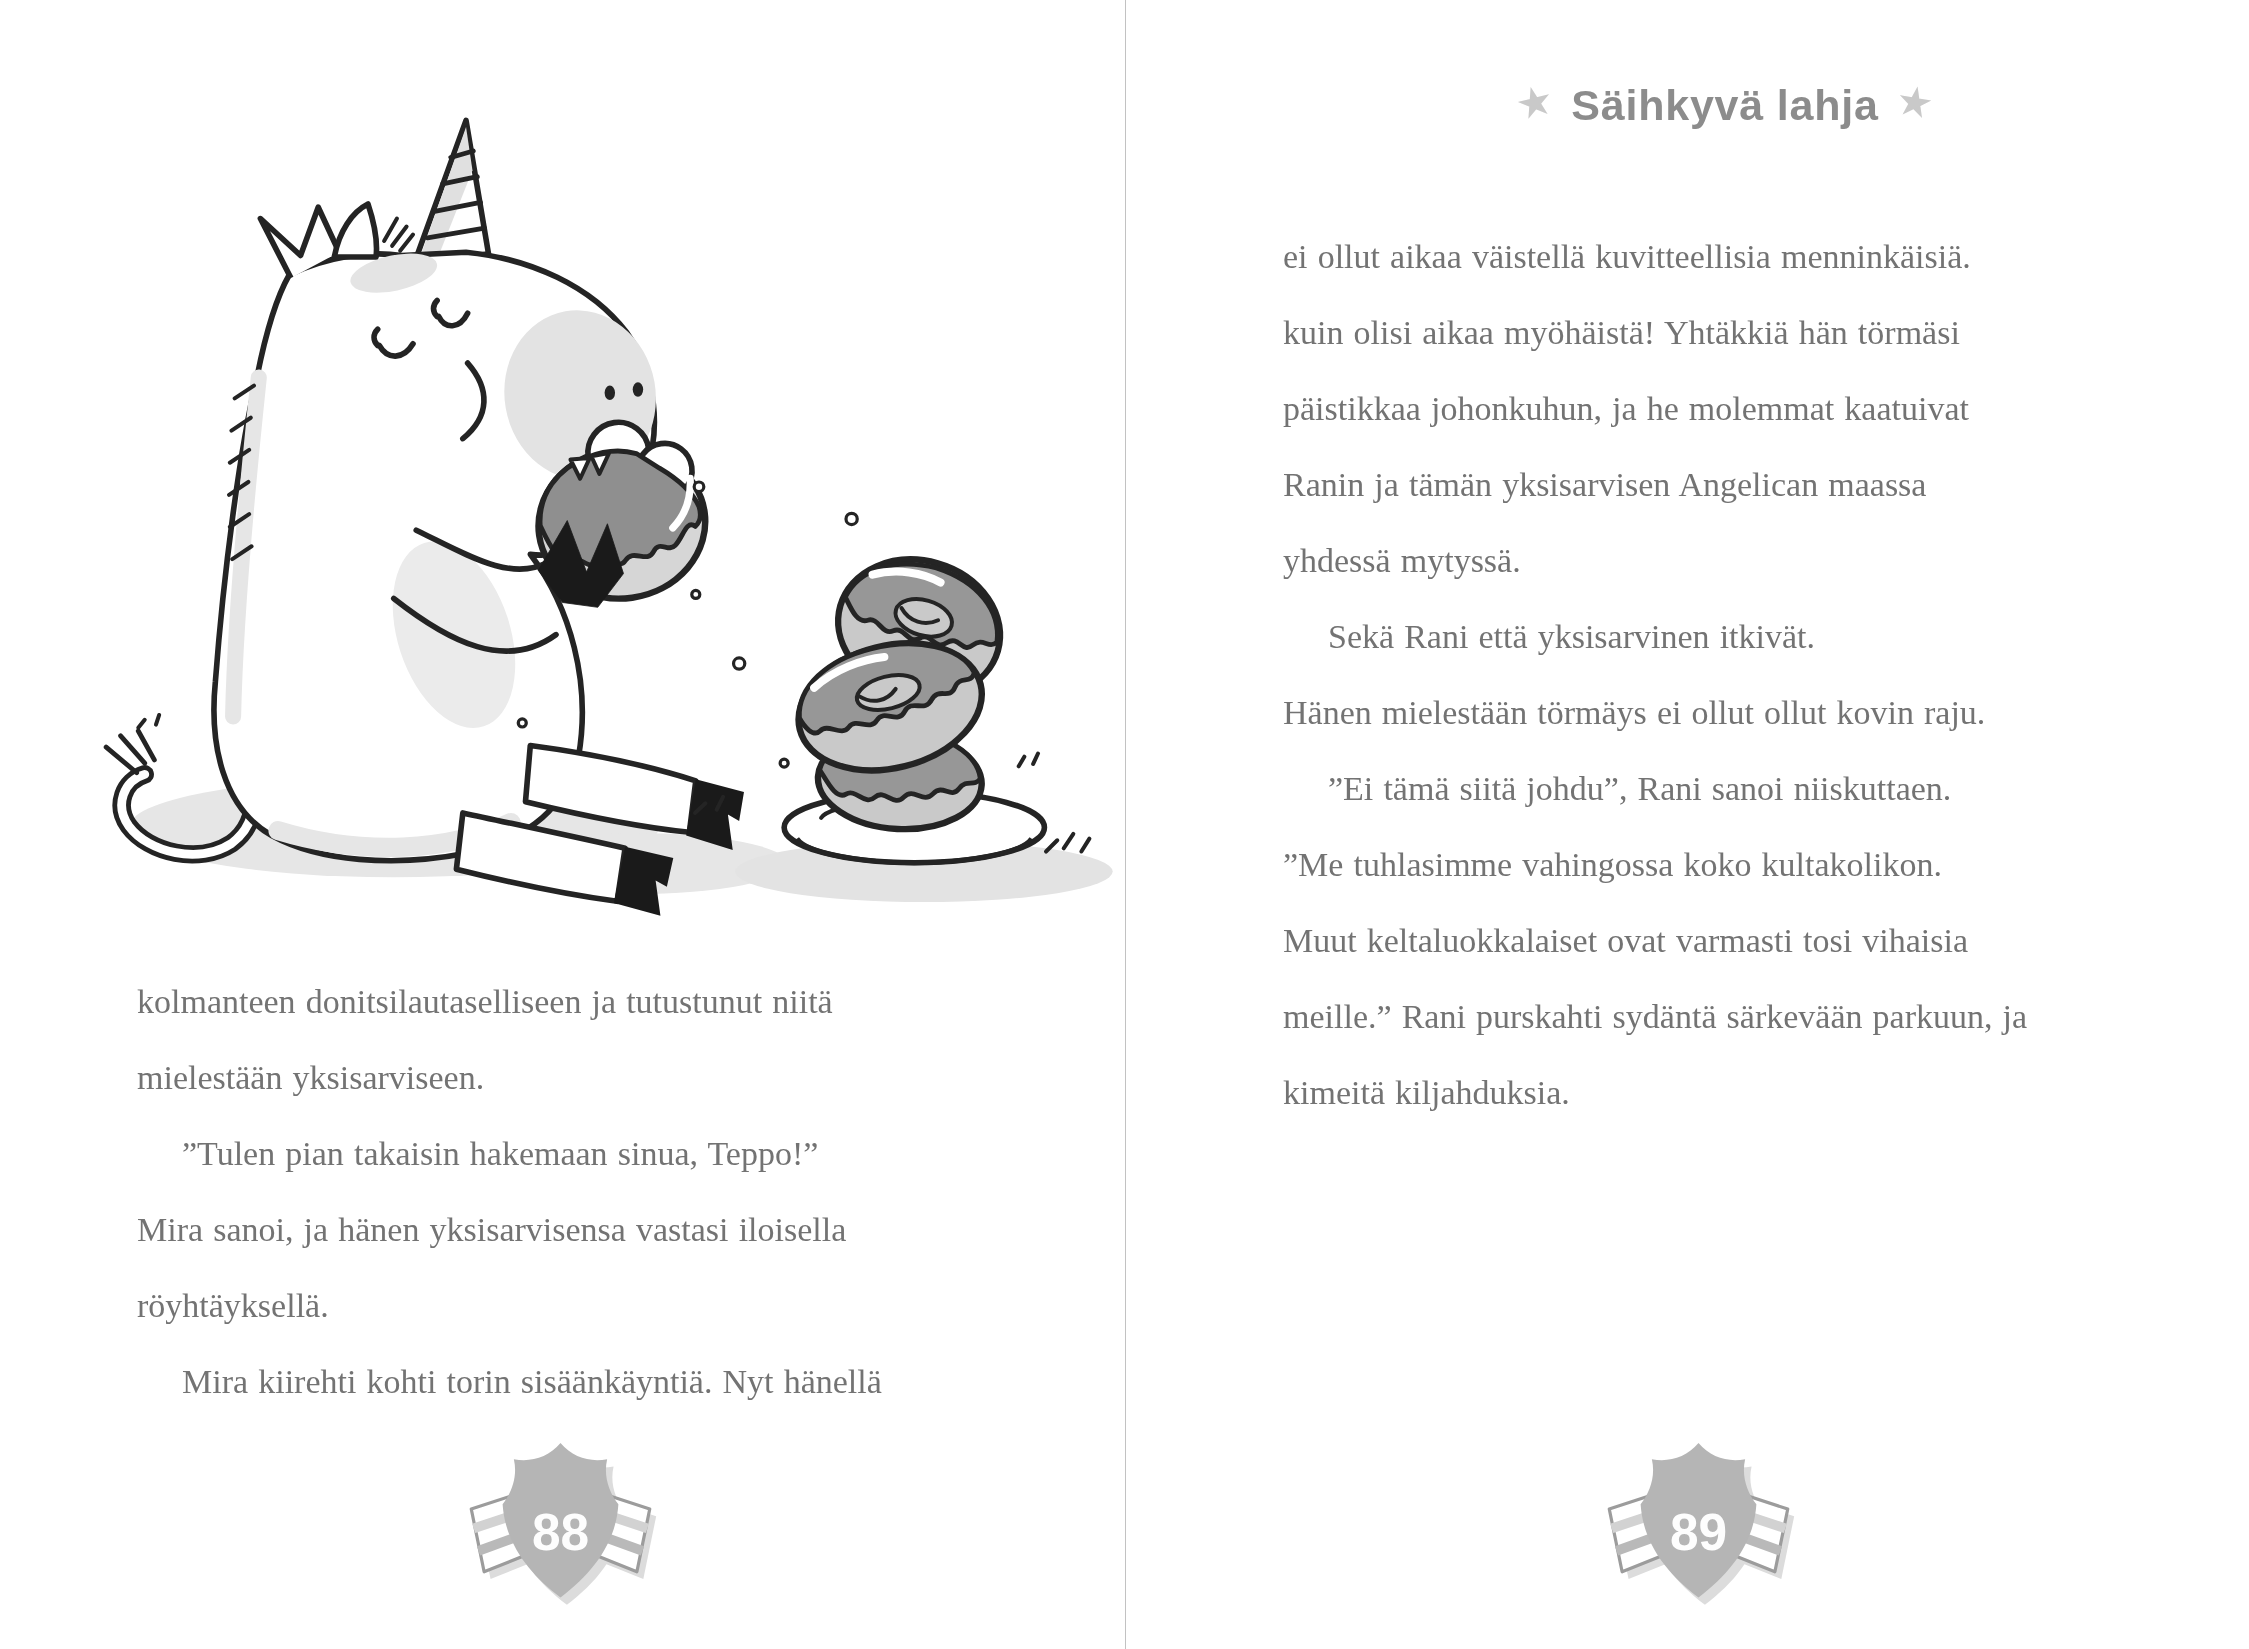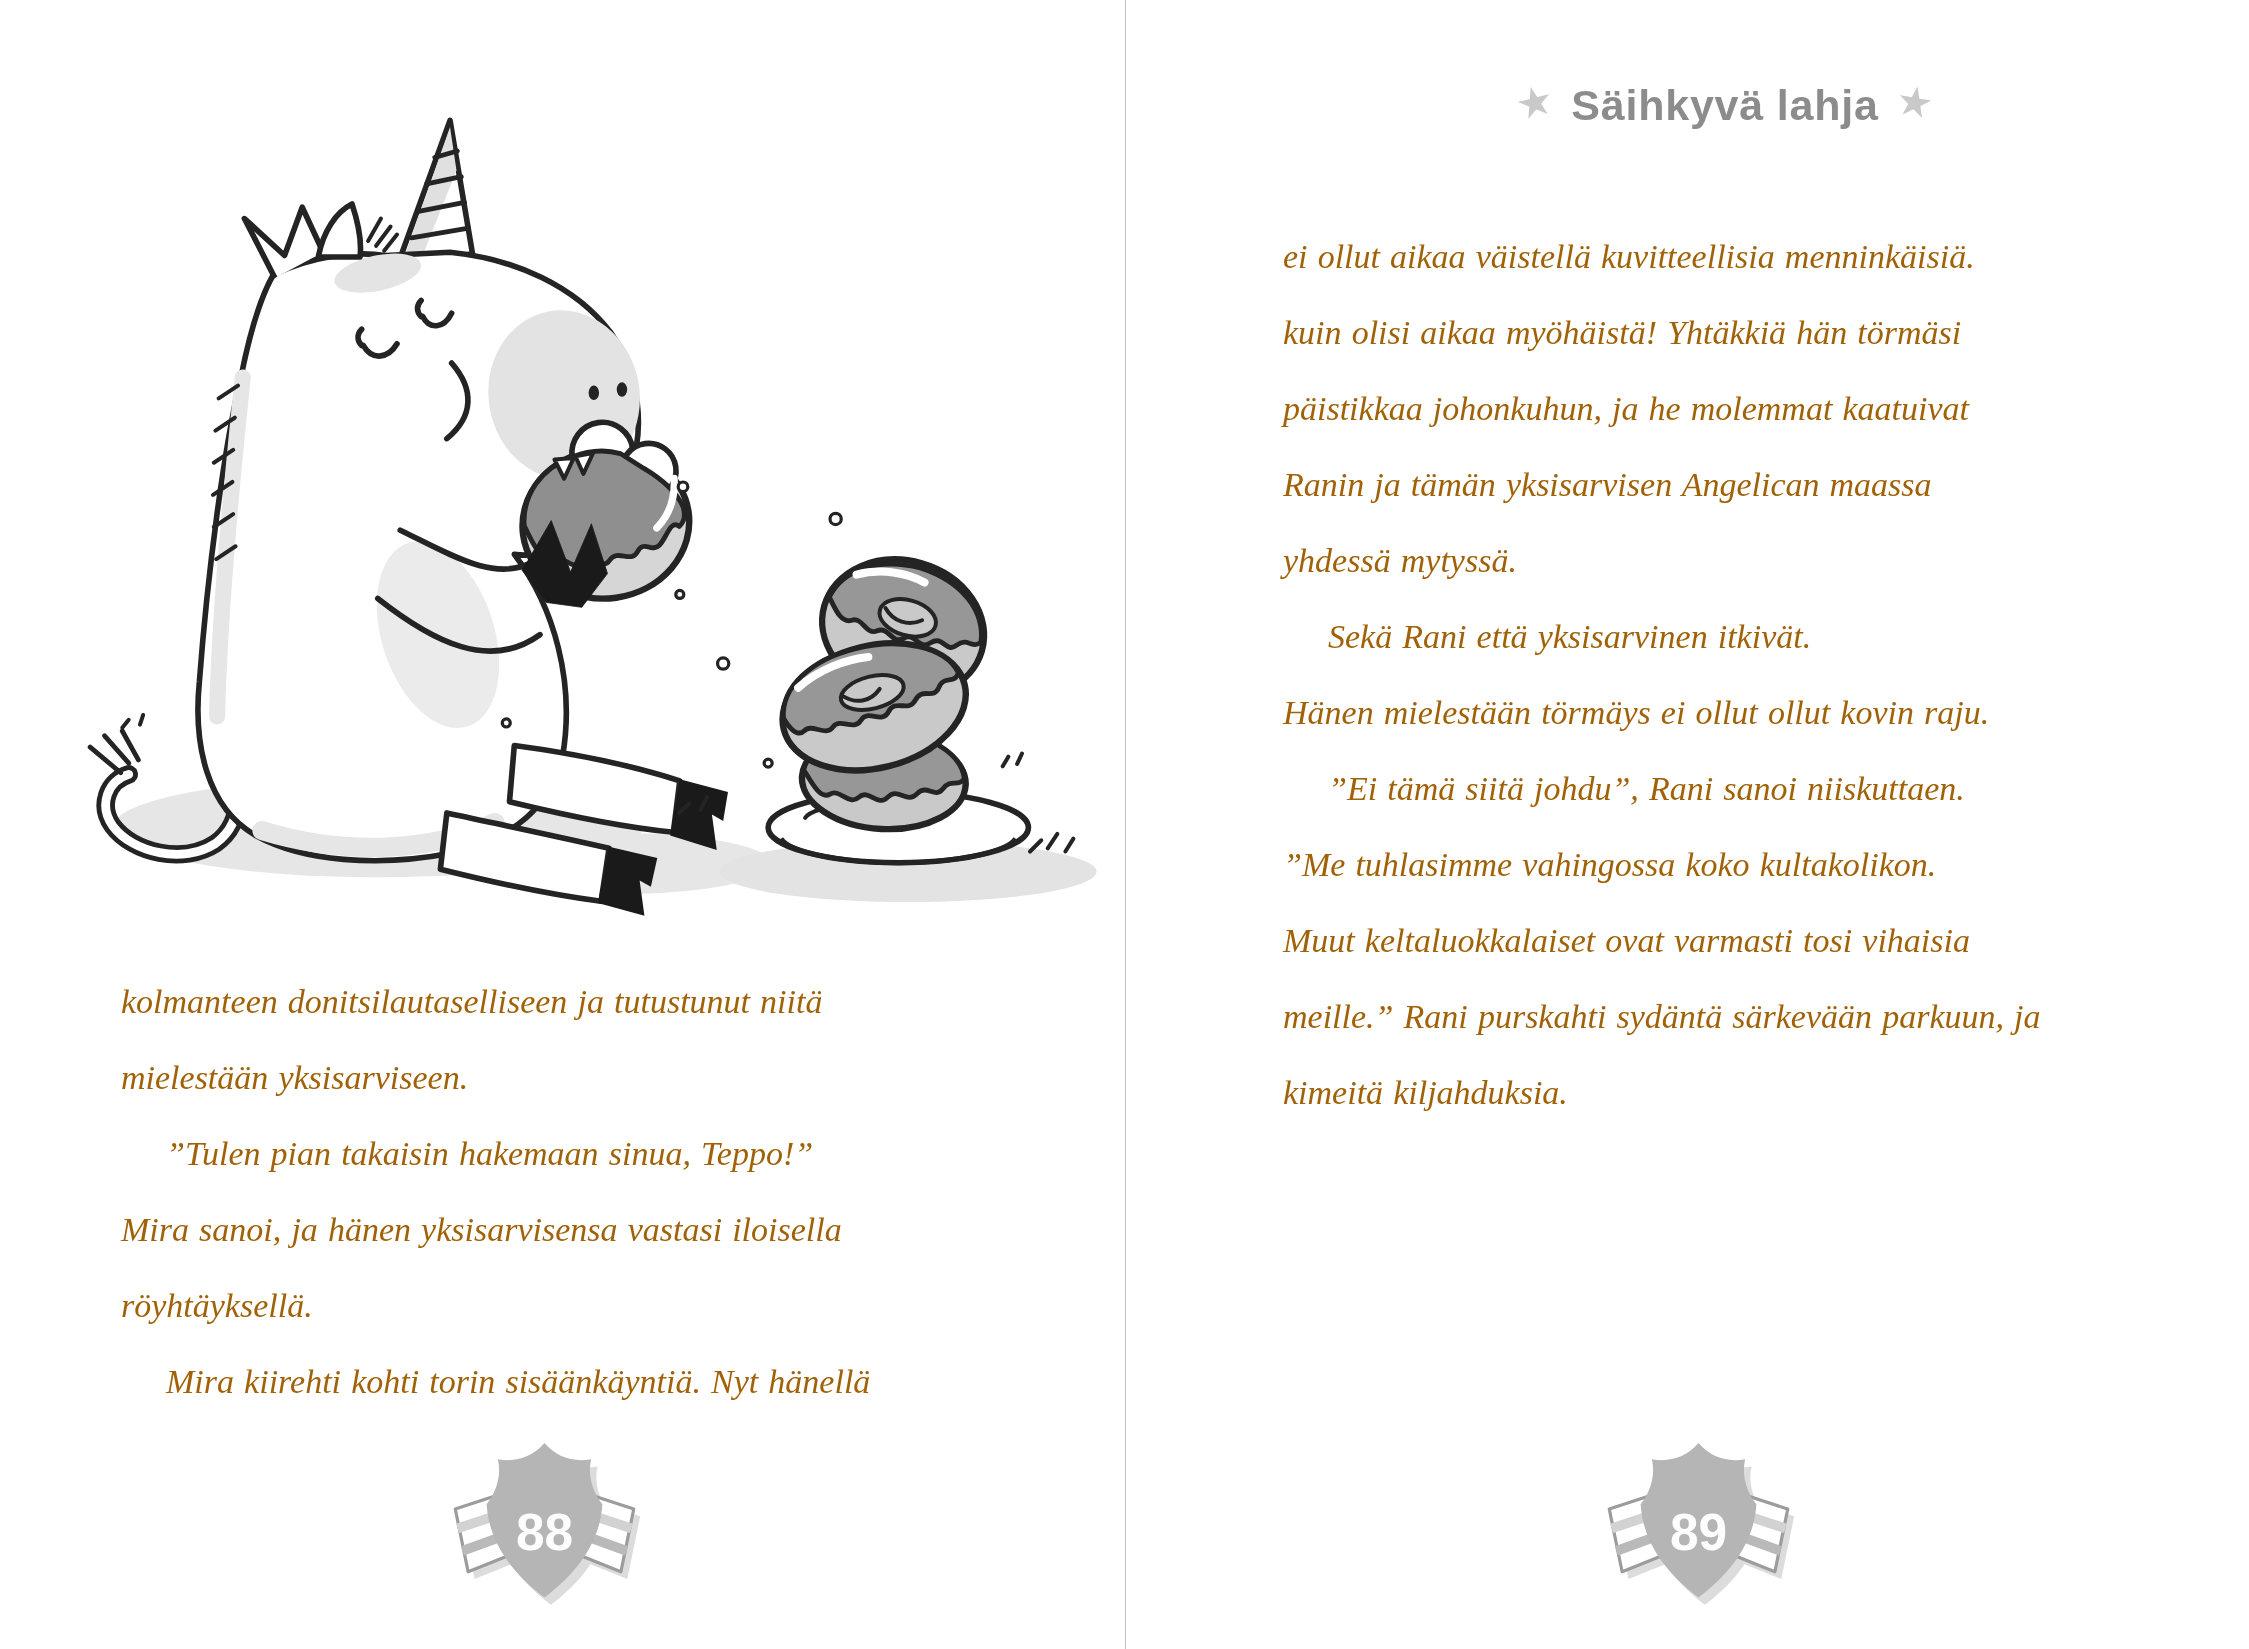--- a/index.html
+++ b/index.html
@@ -1,31 +1,31 @@
 <!DOCTYPE html>
 <html style="font-size:13px"><head>
 <meta charset="utf-8">
 <style>
   html,body{margin:0;padding:0;background:#ffffff;}
   body{width:2250px;height:1650px;font-family:"Liberation Serif", serif;}
   .spread{position:relative;width:2250px;height:1650px;background:#ffffff;overflow:hidden;}
   .page{position:absolute;top:0;width:1125px;height:1650px;background:#ffffff;}
-  .page-left{left:0;padding-left:40px;}
+  .page-left{left:16px;padding-left:40px;}
   .page-right{left:1125px;border-left:1.6px solid #c2c2c2;box-sizing:border-box;}
 
   
   .chapter-header{position:absolute;top:79px;left:157px;width:884px;text-align:center;
     font-family:"Liberation Sans", sans-serif;font-weight:bold;color:#8c8c8c;font-size:43px;line-height:48px;
     letter-spacing:0.8px;white-space:nowrap;}
   .chapter-header .star{display:inline-block;color:#c9c9c9;font-size:37px;vertical-align:4.8px;margin:0 19px;}
   .chapter-header .star-left{transform:rotate(-14deg);}
   .chapter-header .star-right{transform:rotate(10deg);}
 
   
-  .body-text{position:absolute;color:#a16207;font-style:italic;}
+  .body-text{position:absolute;color:#737373;}
   .body-text p{margin:0;font-size:34px;line-height:76px;white-space:nowrap;word-spacing:1.6px;}
   .body-text p.indent{text-indent:45px;}
   .text-left{left:121px;top:964px;width:892px;}
   .text-right{left:157px;top:219px;width:888px;}
 
   
   .badge{position:absolute;width:201px;height:173px;}
   .badge-left{left:444px;top:1435px;}
   .badge-right{left:472px;top:1435px;}
 

